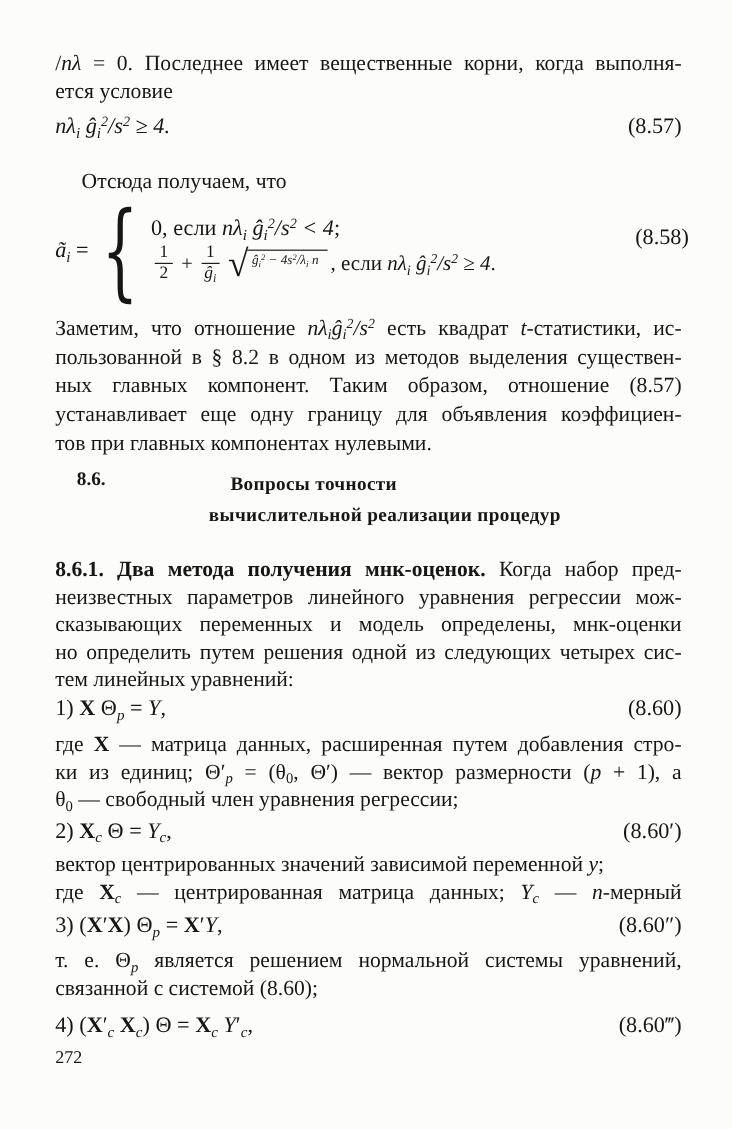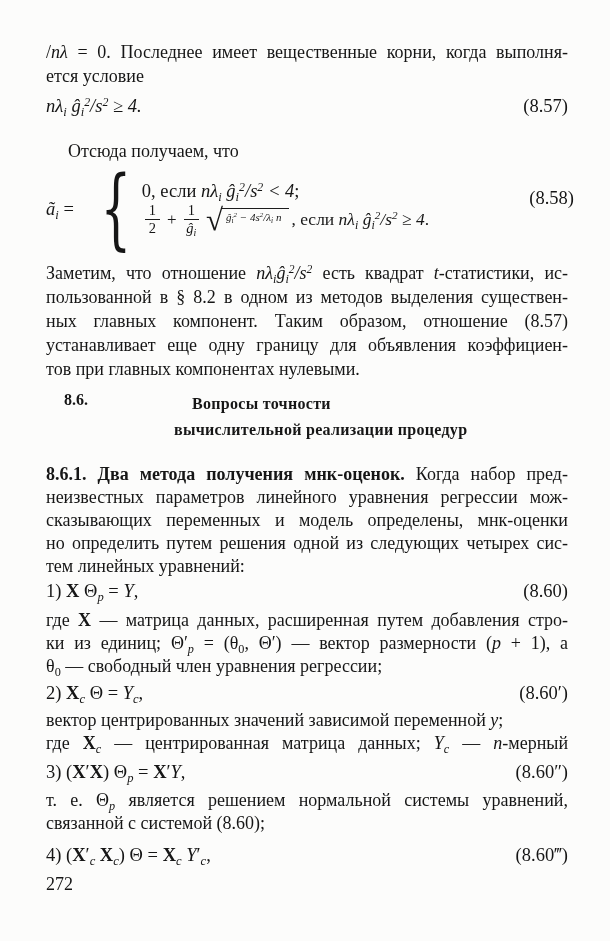--- a/index.html
+++ b/index.html
@@ -17,21 +17,21 @@
   b{font-weight:bold;}
   sub{font-size:68%;vertical-align:-0.32em;line-height:0;}
   sup{font-size:64%;vertical-align:0.5em;line-height:0;}
   
   .eqrow{position:absolute;left:46px;width:522px;display:flex;
          justify-content:space-between;align-items:flex-end;font-size:18.5px;}
   .eqlabel{white-space:nowrap;}
   
   .sys{position:absolute;left:46px;width:528px;height:94px;display:flex;
        align-items:center;font-size:18.5px;}
-  .sys-lhs{margin-right:20px;white-space:nowrap;}
+  .sys-lhs{margin-right:4px;white-space:nowrap;}
   .brace{font-family:"DejaVu Serif",serif;font-size:88px;font-weight:300;
          line-height:88px;display:inline-block;transform:scaleX(.55);
          margin:0 -4px 0 -6px;}
   .cases{display:flex;flex-direction:column;gap:0;margin-left:2px;}
   .case2{display:flex;align-items:center;white-space:nowrap;}
   .frac{display:inline-block;text-align:center;font-size:14.5px;
         vertical-align:middle;line-height:1.15;margin:0 3px;}
   .frac .num{border-bottom:1.4px solid #1c1c1c;padding:0 4px 1px 4px;}
   .frac .den{padding-top:1px;}
   .plus{margin:0 4px;font-size:17px;}
@@ -40,21 +40,21 @@
   .rad{border-top:1.6px solid #1c1c1c;margin-top:3px;padding:2px 8px 0 4px;
        font-size:11px;white-space:nowrap;}
   .sys-label{position:absolute;right:0;top:26px;}
   .case-tail{font-size:17.5px;}
   
   .head{position:absolute;left:46px;width:522px;font-weight:bold;}
   .head .h-num{position:absolute;left:18px;top:0;}
   .head .h-lines{margin-left:128px;}
   .head .h-line{line-height:26px;letter-spacing:.3px;}
   .head .h-first{padding-left:18px;}
-  .pagenum{position:absolute;left:46px;top:874px;font-size:18px;}
+  .pagenum{position:absolute;left:46px;top:874px;font-size:15px;}
 </style>
 </head>
 <body>
 
 <div class="page">
 
   <div class="blk" style="top:40px">
     <div class="line j">/<i>nλ</i> = 0. Последнее имеет вещественные корни, когда выполня-</div>
     <div class="line">ется условие</div>
   </div>

